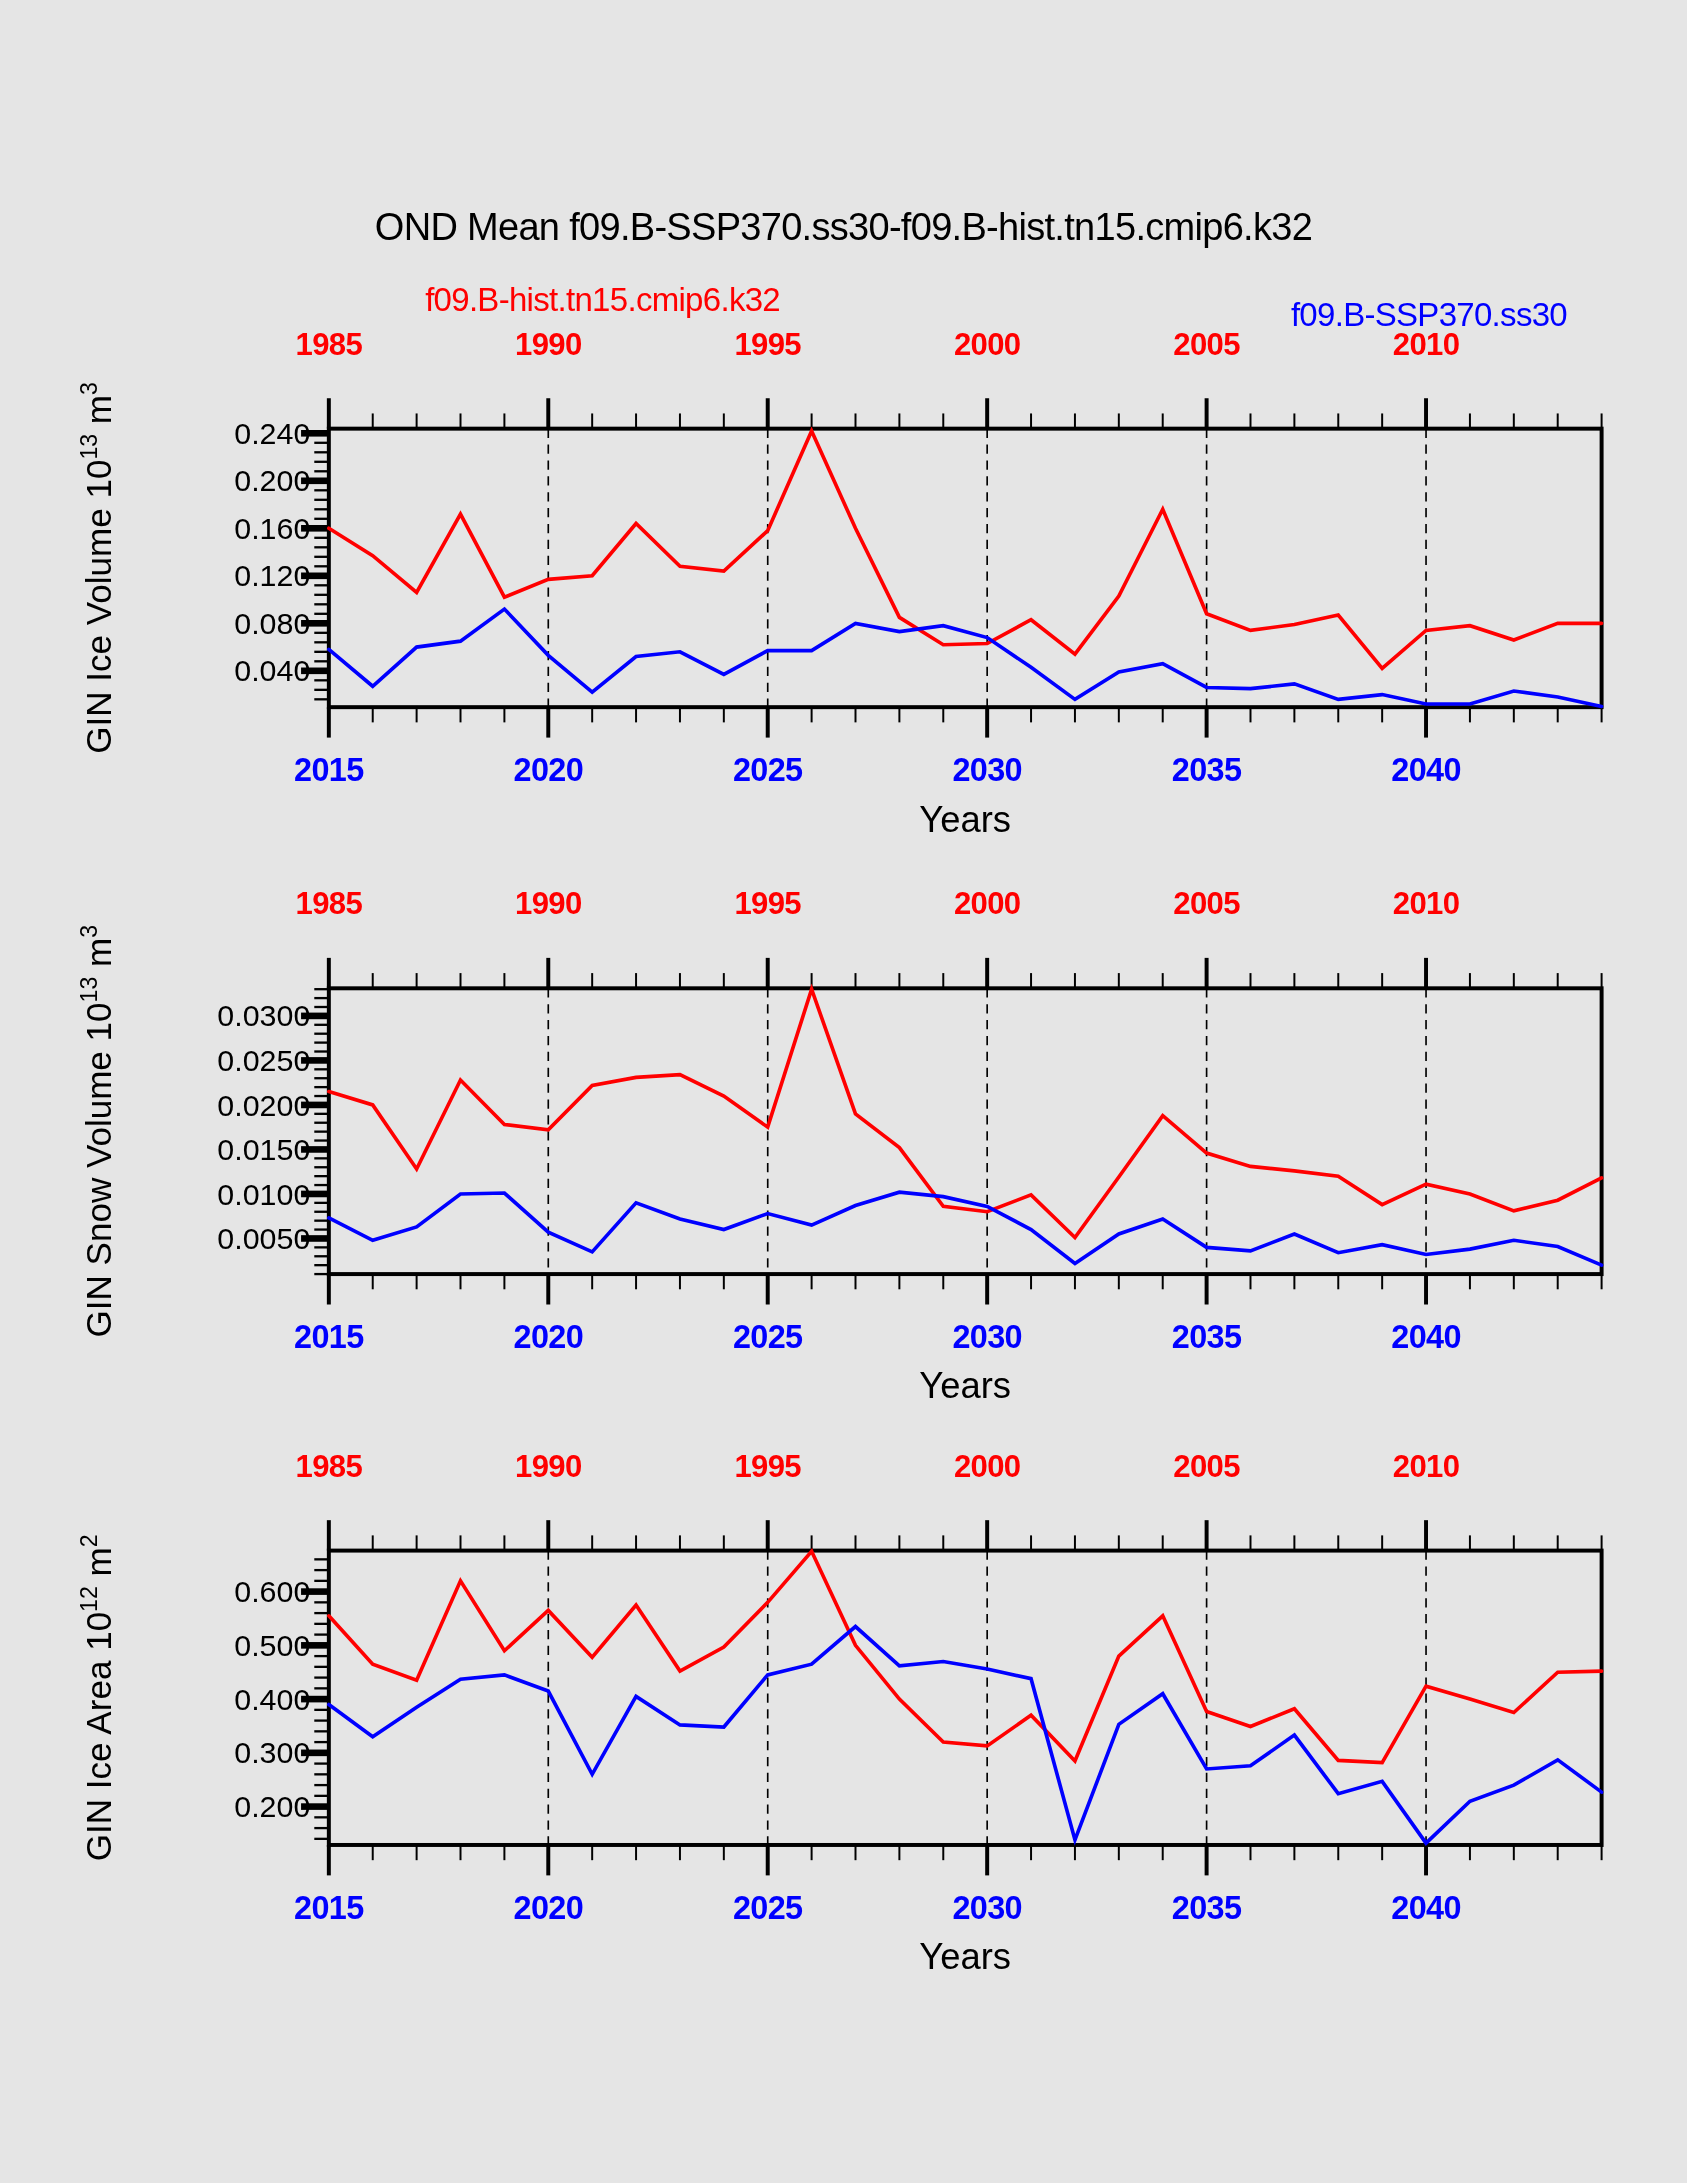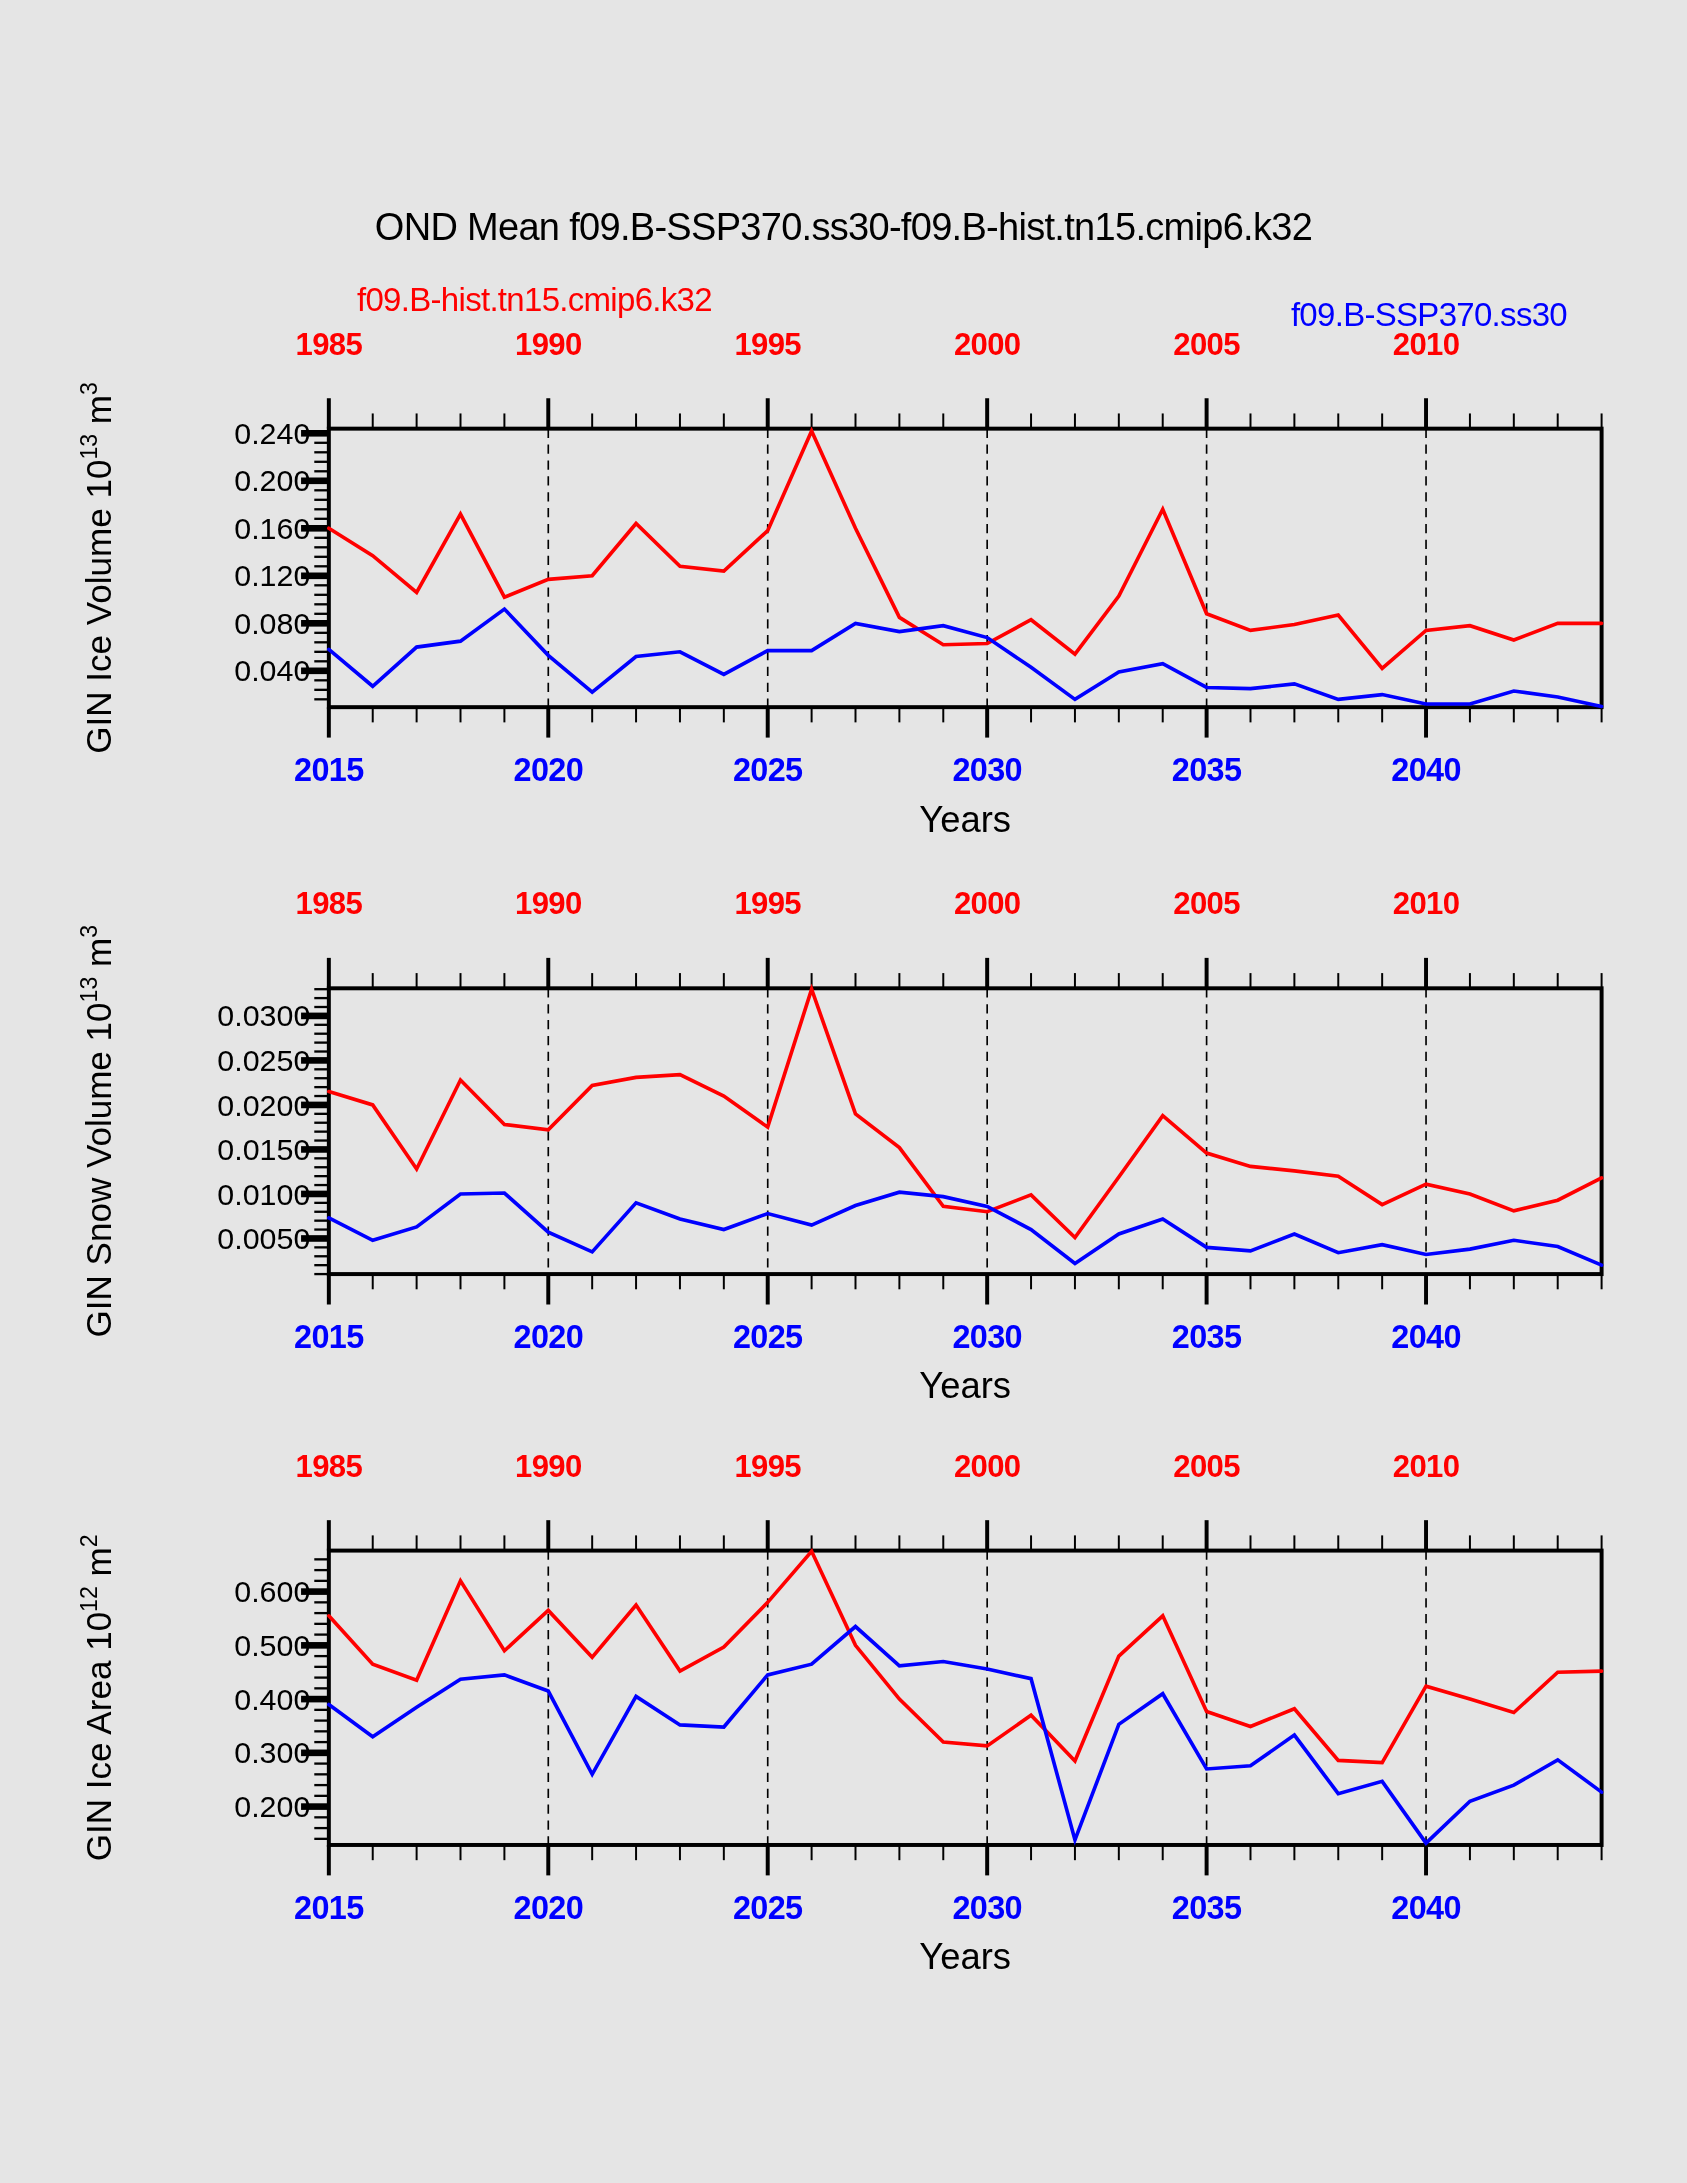--- a/index.html
+++ b/index.html
@@ -1,21 +1,21 @@
 <!DOCTYPE html>
 <html style="font-size:10.6px"><head>
 <meta charset="utf-8">
 <style>
   html,body{margin:0;padding:0;background:#ffffff;}
   .page{position:relative;width:1687px;height:2183px;background:#e5e5e5;
         font-family:"Liberation Sans",sans-serif;overflow:hidden;}
   .title{position:absolute;top:206px;left:0;width:100%;text-align:center;
          font-size:38px;font-weight:400;color:#000;letter-spacing:-0.7px;}
   .legend{position:absolute;font-size:33px;font-weight:400;letter-spacing:-0.7px;}
-  .legend-red{top:281px;left:357px;width:423px;text-align:left;}
+  .legend-red{top:281px;left:357px;width:423px;text-align:right;}
   .legend-blue{top:296px;left:1197px;width:370px;text-align:right;}
   #chart{position:absolute;top:0;left:0;}
 </style>
 </head>
 <body>
 
 <div class="page">
   <div class="title">OND Mean f09.B-SSP370.ss30-f09.B-hist.tn15.cmip6.k32</div>
   <div class="legend legend-red" style="color: rgb(255, 0, 0);">f09.B-hist.tn15.cmip6.k32</div>
   <div class="legend legend-blue" style="color: rgb(0, 0, 255);">f09.B-SSP370.ss30</div>

